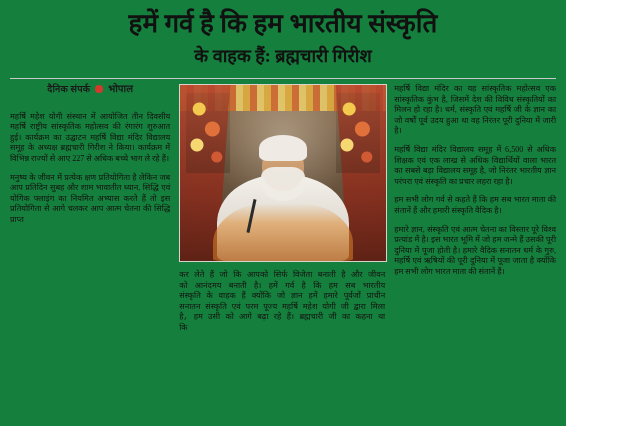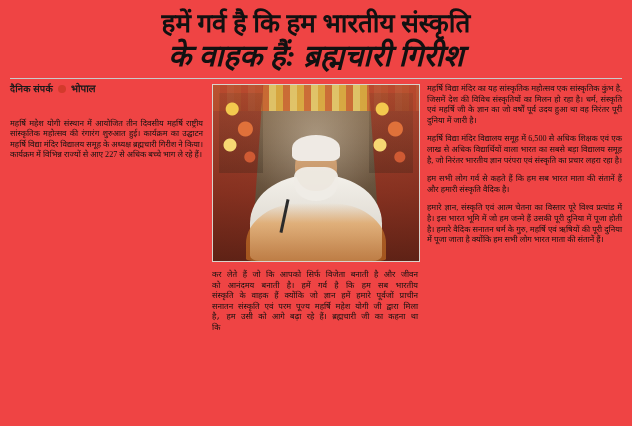--- a/index.html
+++ b/index.html
@@ -8,46 +8,45 @@
   }
   body {
     width: 640px;
     height: 426px;
     background: #ffffff;
     font-family: "Liberation Sans", sans-serif;
     overflow: hidden;
   }
   .page {
     position: relative;
-    width: 632px;
+    width: 566px;
     height: 426px;
-    background: #ef4444;
+    background: #15803d;
     box-sizing: border-box;
     padding: 6px 10px 6px 10px;
   }
 
   
   .headline {
     text-align: center;
     color: #111111;
     font-family: "Liberation Serif", serif;
     font-weight: bold;
     letter-spacing: 0px;
     padding: 2px 4px 0 4px;
   }
   .headline .line {
     font-size: 26px;
     line-height: 32px;
     white-space: nowrap;
     transform: scaleX(1.0);
   }
   .headline .line2 {
-    font-size: 30px;
+    font-size: 18px;
     line-height: 32px;
-    font-style: italic;
   }
   .rule {
     border: 0;
     border-top: 1px solid #c9c9c9;
     margin: 6px 0 5px 0;
   }
 
   
   .columns {
     display: flex;
@@ -71,22 +70,23 @@
   }
   .col.right {
     width: 202px;
   }
 
   
   .byline {
     display: flex;
     align-items: center;
     gap: 5px;
-    margin-bottom: 21px;
+    margin-bottom: 14px;
     padding-bottom: 3px;
+    justify-content: center;
   }
   .byline .brand {
     font-family: "Liberation Serif", serif;
     font-weight: bold;
     font-size: 9.5px;
     color: #1a1a1a;
     letter-spacing: 0.2px;
   }
   .byline .dot {
     display: inline-block;
@@ -240,20 +240,21 @@
 
   <div class="columns">
 
     <div class="col left">
       <div class="byline">
         <span class="brand">दैनिक संपर्क</span>
         <span class="dot"></span>
         <span class="city">भोपाल</span>
       </div>
       <p>महर्षि महेश योगी संस्थान में आयोजित तीन दिवसीय महर्षि राष्ट्रीय सांस्कृतिक महोत्सव की रंगारंग शुरुआत हुई। कार्यक्रम का उद्घाटन महर्षि विद्या मंदिर विद्यालय समूह के अध्यक्ष ब्रह्मचारी गिरीश ने किया। कार्यक्रम में विभिन्न राज्यों से आए 227 से अधिक बच्चे भाग ले रहे हैं।</p>
+      <p>मनुष्य के जीवन में प्रत्येक क्षण प्रतियोगिता है लेकिन जब आप प्रतिदिन सुबह और शाम भावातीत ध्यान, सिद्धि एवं योगिक फ्लाइंग का नियमित अभ्यास करते हैं तो इस प्रतियोगिता से आगे चलकर आप आत्म चेतना की सिद्धि प्राप्त</p>
     </div>
 
     <div class="col mid">
       <div class="photo">
         <div class="backdrop"></div>
         <div class="garland"></div>
         <div class="drape-l"></div>
         <div class="drape-r"></div>
         <div class="flowers-l"></div>
         <div class="flowers-r"></div>

